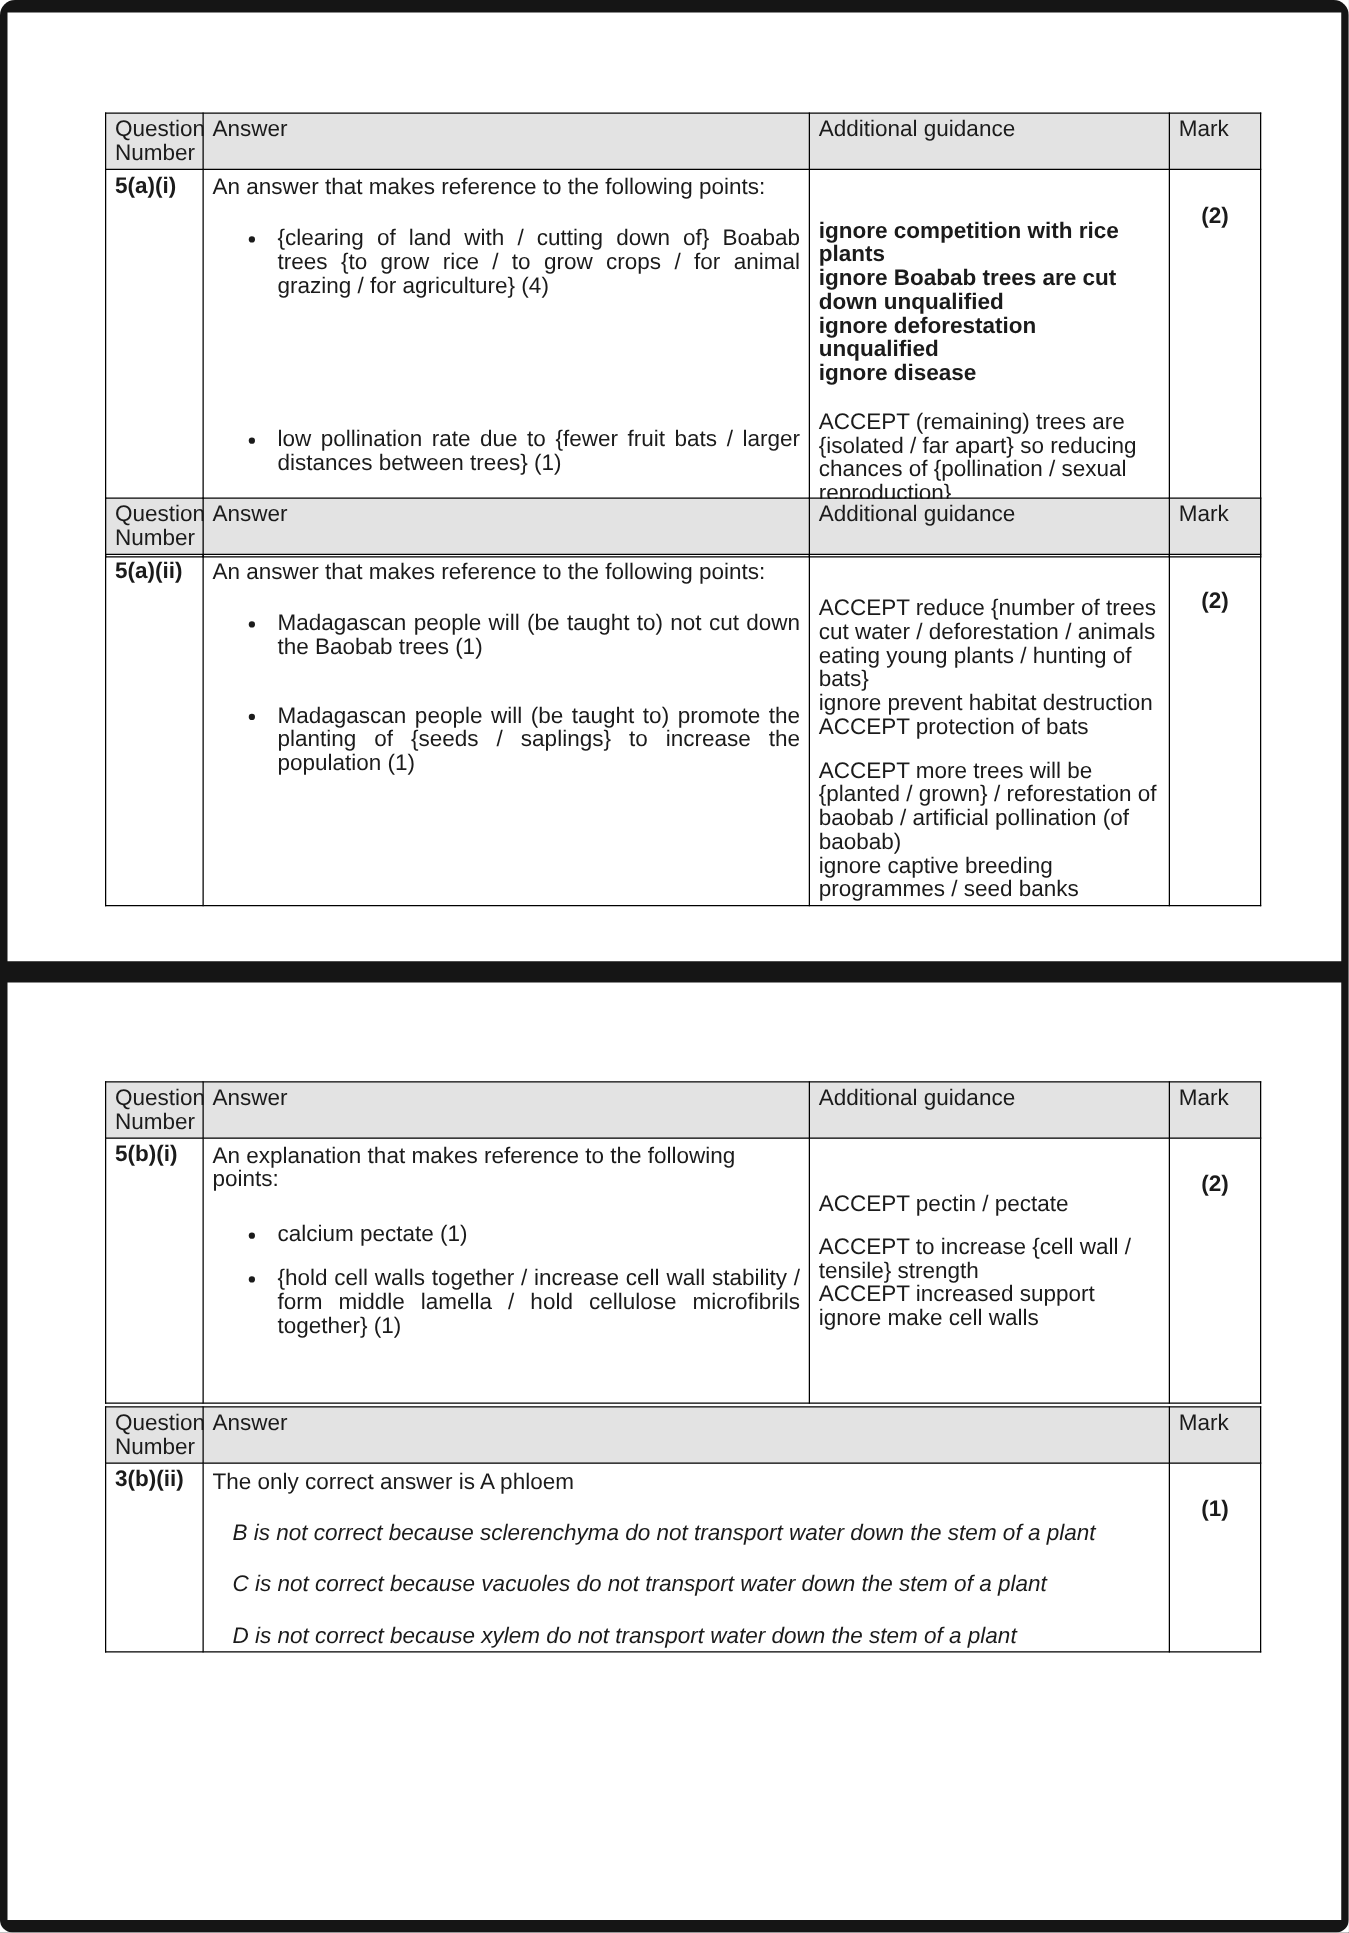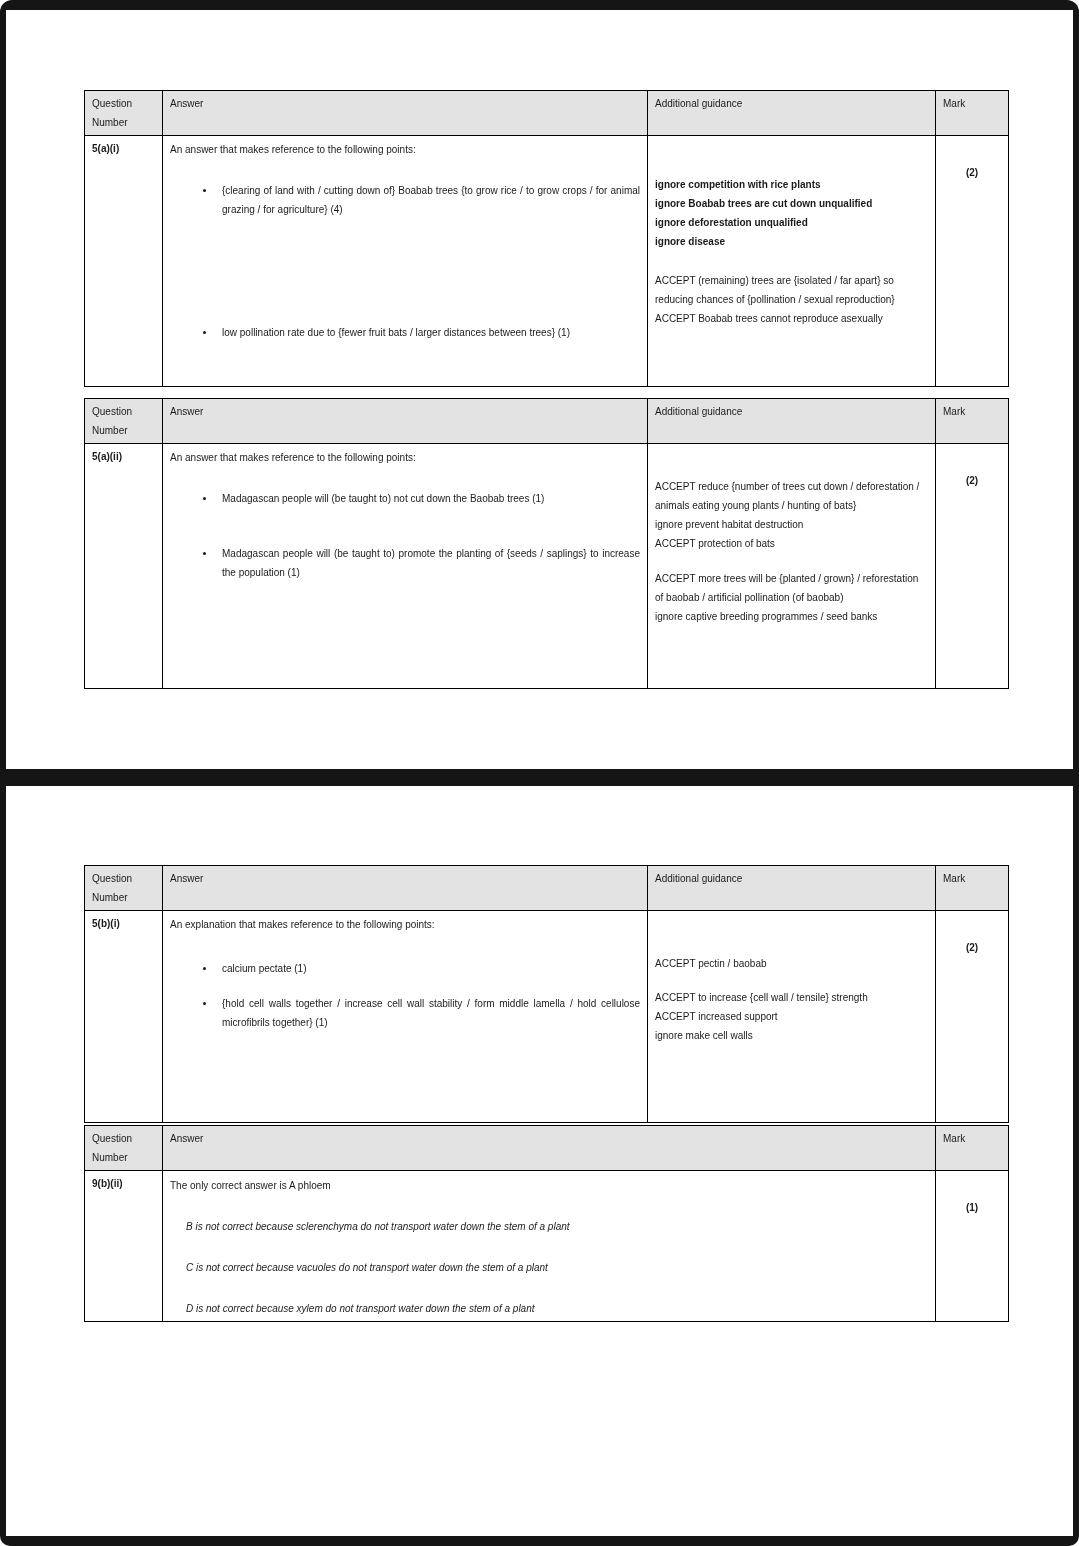--- a/index.html
+++ b/index.html
@@ -22,21 +22,21 @@
   }
   .page1 { top: 10px;  height: 759px; }
   .page2 { top: 786px; height: 750px; }
 
   table.ms {
     position: absolute;
     left: 78px;
     width: 924px;
     border-collapse: collapse;
     table-layout: fixed;
-    font-size: 10px;
+    font-size: 18px;
     line-height: 19px;
   }
   .t1 { top: 80px; }
   .t2 { top: 388px; }
   .t3 { top: 79px; }
   .t4 { top: 339px; }
 
   .ms th, .ms td {
     border: 1px solid #000;
     vertical-align: top;
@@ -159,21 +159,21 @@
             <div class="qnum">5(a)(ii)</div>
           </td>
           <td>
             <p class="intro">An answer that makes reference to the following points:</p>
             <ul class="points">
               <li class="pt1">Madagascan people will (be taught to) not cut down the Baobab trees (1)</li>
               <li class="pt2">Madagascan people will (be taught to) promote the planting of {seeds / saplings} to increase the population (1)</li>
             </ul>
           </td>
           <td>
-            <div class="gb1">ACCEPT reduce {number of trees cut down / deforestation / animals eating young plants / hunting of bats}
+            <div class="gb1">ACCEPT reduce {number of trees cut water / deforestation / animals eating young plants / hunting of bats}
 ignore prevent habitat destruction
 ACCEPT protection of bats</div>
             <div class="gb2">ACCEPT more trees will be {planted / grown} / reforestation of baobab / artificial pollination (of baobab)
 ignore captive breeding programmes / seed banks</div>
           </td>
           <td>
             <div class="mark">(2)</div>
           </td>
         </tr>
       </tbody>
@@ -204,21 +204,21 @@
             <div class="qnum">5(b)(i)</div>
           </td>
           <td>
             <p class="intro">An explanation that makes reference to the following points:</p>
             <ul class="points">
               <li class="pt1">calcium pectate (1)</li>
               <li class="pt2">{hold cell walls together / increase cell wall stability / form middle lamella / hold cellulose microfibrils together} (1)</li>
             </ul>
           </td>
           <td>
-            <div class="gb1">ACCEPT pectin / baobab</div>
+            <div class="gb1">ACCEPT pectin / pectate</div>
             <div class="gb2">ACCEPT to increase {cell wall / tensile} strength
 ACCEPT increased support
 ignore make cell walls</div>
           </td>
           <td>
             <div class="mark">(2)</div>
           </td>
         </tr>
       </tbody>
     </table>
@@ -232,21 +232,21 @@
       <thead>
         <tr>
           <th>Question Number</th>
           <th>Answer</th>
           <th>Mark</th>
         </tr>
       </thead>
       <tbody>
         <tr>
           <td>
-            <div class="qnum">9(b)(ii)</div>
+            <div class="qnum">3(b)(ii)</div>
           </td>
           <td>
             <p class="main">The only correct answer is A phloem</p>
             <p class="why">B is not correct because sclerenchyma do not transport water down the stem of a plant</p>
             <p class="why">C is not correct because vacuoles do not transport water down the stem of a plant</p>
             <p class="why">D is not correct because xylem do not transport water down the stem of a plant</p>
           </td>
           <td>
             <div class="mark">(1)</div>
           </td>

